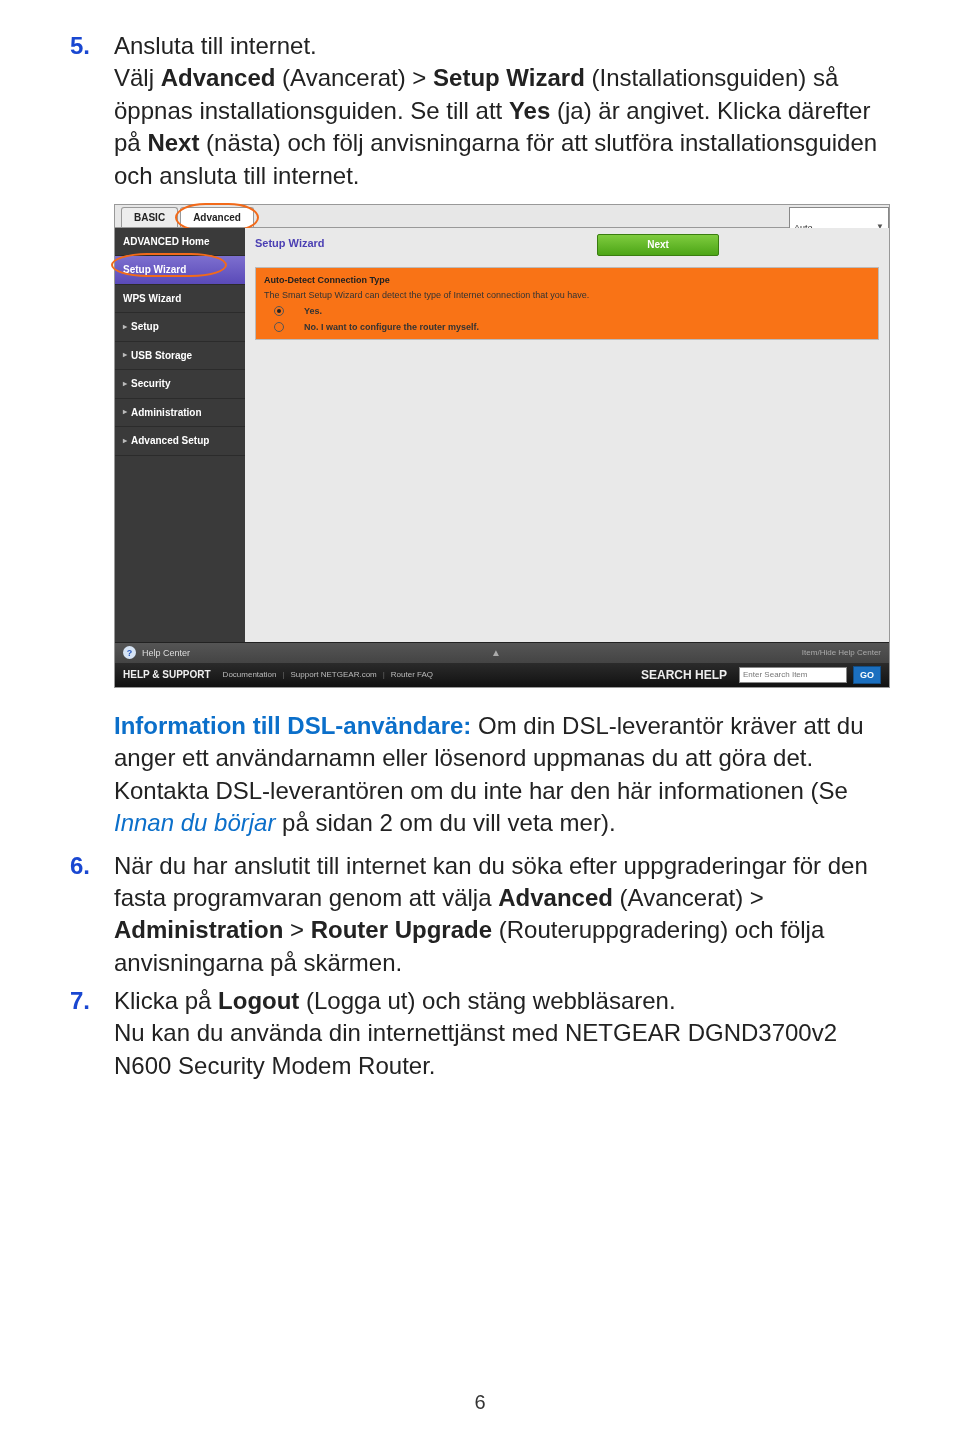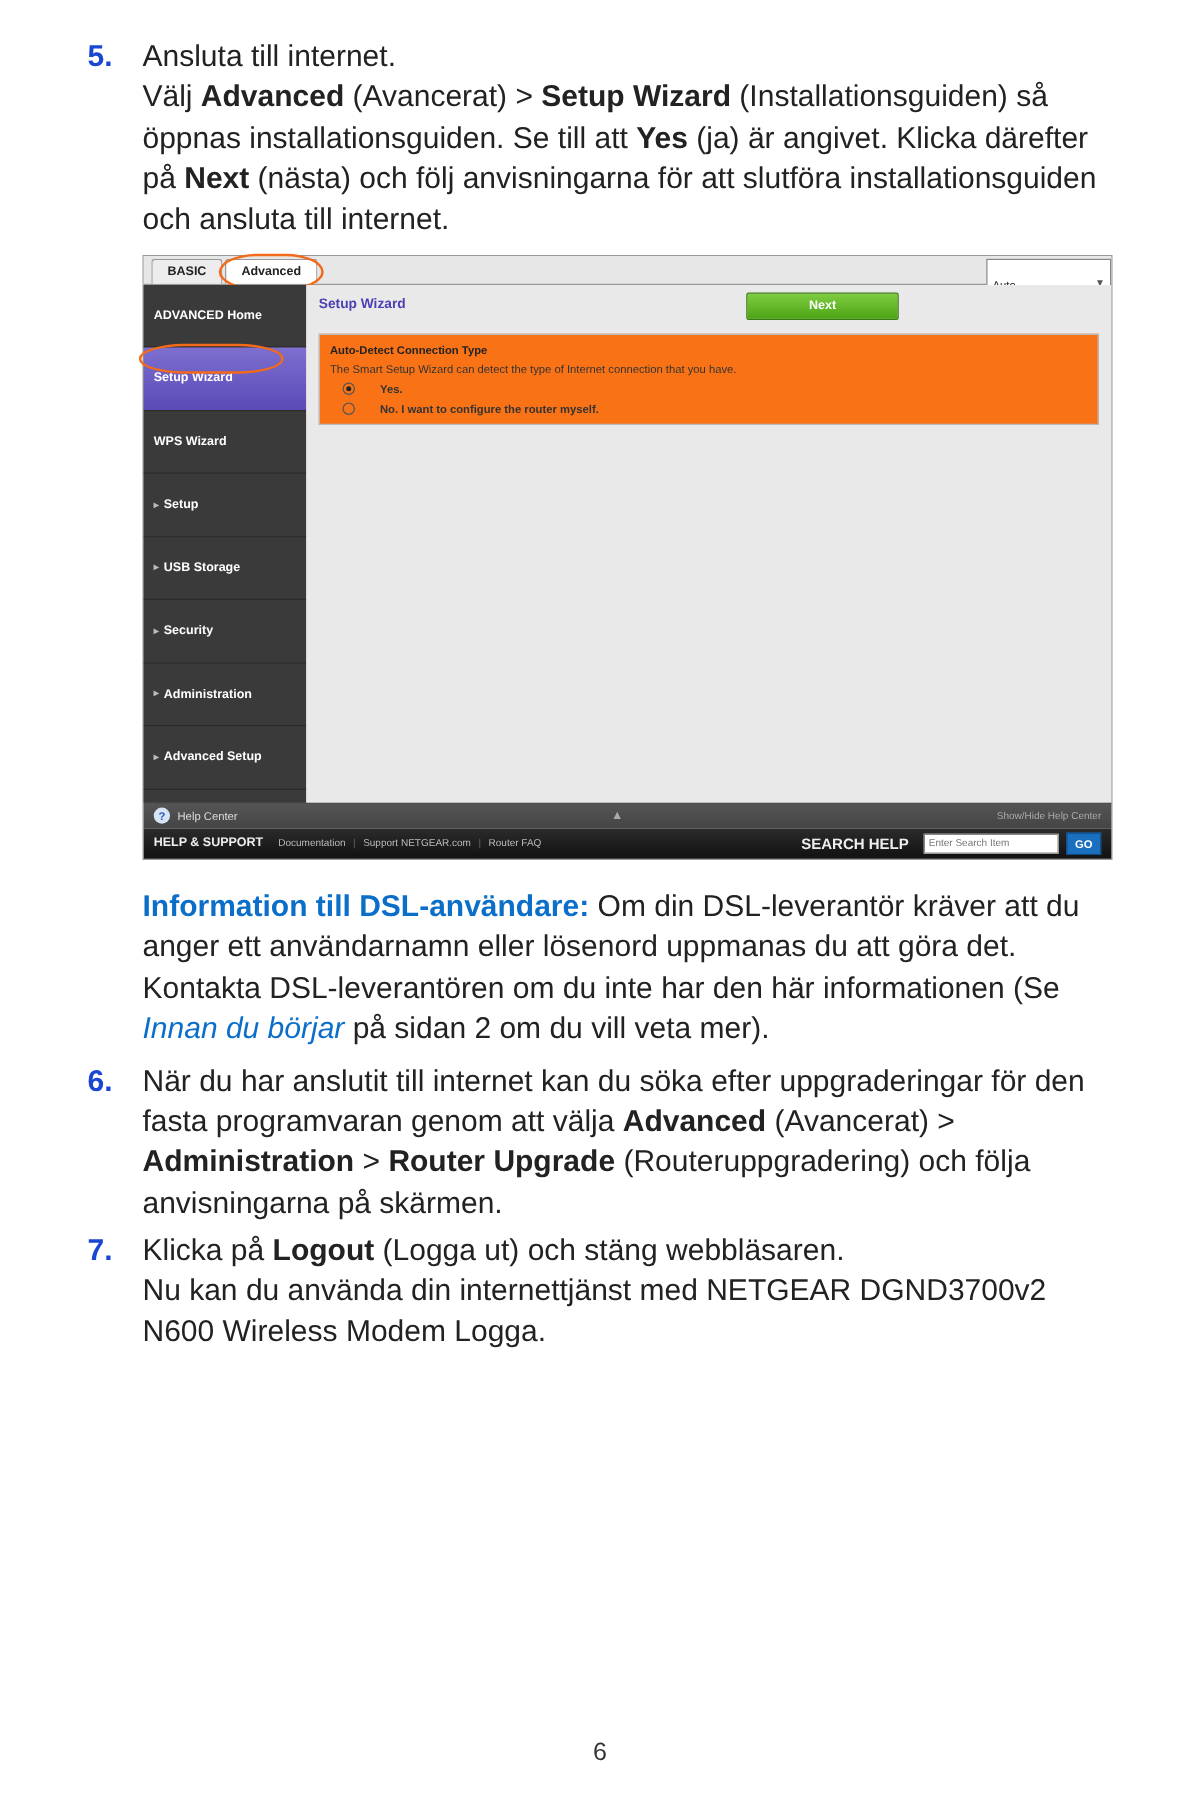--- a/index.html
+++ b/index.html
@@ -110,21 +110,21 @@
   .sidebar {
     width: 130px;
     background: #3a3a3a;
     display: flex;
     flex-direction: column;
   }
   .side-item {
     color: #fff;
     font-size: 10px;
     font-weight: 700;
-    padding: 18px 8px;
+    padding: 7px 8px;
     border-bottom: 1px solid #2b2b2b;
     position: relative;
     background: #3a3a3a;
     display: flex;
     align-items: center;
   }
   .side-item.active {
     background: linear-gradient(#7d6fcf, #5a4ab8);
   }
   .side-item .tri {
@@ -375,21 +375,21 @@
             <div style="flex:1"></div>
           </div>
         </div>
 
         <div class="helpbar">
           <span style="display:flex;align-items:center">
             <span class="qm">?</span>
             <span>Help Center</span>
           </span>
           <span class="arrowup">▲</span>
-          <span style="font-size:8px;color:#aaa">Show/Hide Help Center</span>
+          <span style="font-size:8px;color:#aaa">Item/Hide Help Center</span>
         </div>
 
         <div class="supportbar">
           <div class="grp">
             <span class="slab">HELP &amp; SUPPORT</span>
             <span class="slink">Documentation</span>
             <span class="sep">|</span>
             <span class="slink">Support NETGEAR.com</span>
             <span class="sep">|</span>
             <span class="slink">Router FAQ</span>
@@ -414,21 +414,21 @@
       <span>När du har anslutit till internet kan du söka efter uppgraderingar för den fasta programvaran genom att välja </span><span class="bold">Advanced</span><span> (Avancerat) &gt; </span><span class="bold">Administration</span><span> &gt; </span><span class="bold">Router Upgrade</span><span> (Routeruppgradering) och följa anvisningarna på skärmen.</span>
     </div>
   </li>
 
   <li>
     <span class="num">7.</span>
     <div class="body">
       <div>
         <span>Klicka på </span><span class="bold">Logout</span><span> (Logga ut) och stäng webbläsaren.</span>
       </div>
-      <div>Nu kan du använda din internettjänst med NETGEAR DGND3700v2 N600 Wireless Modem Logga.</div>
+      <div>Nu kan du använda din internettjänst med NETGEAR DGND3700v2 N600 Security Modem Router.</div>
     </div>
   </li>
 
 </ol>
 
 <div class="pgnum">6</div>
 
 </div>
 
 </body></html>

